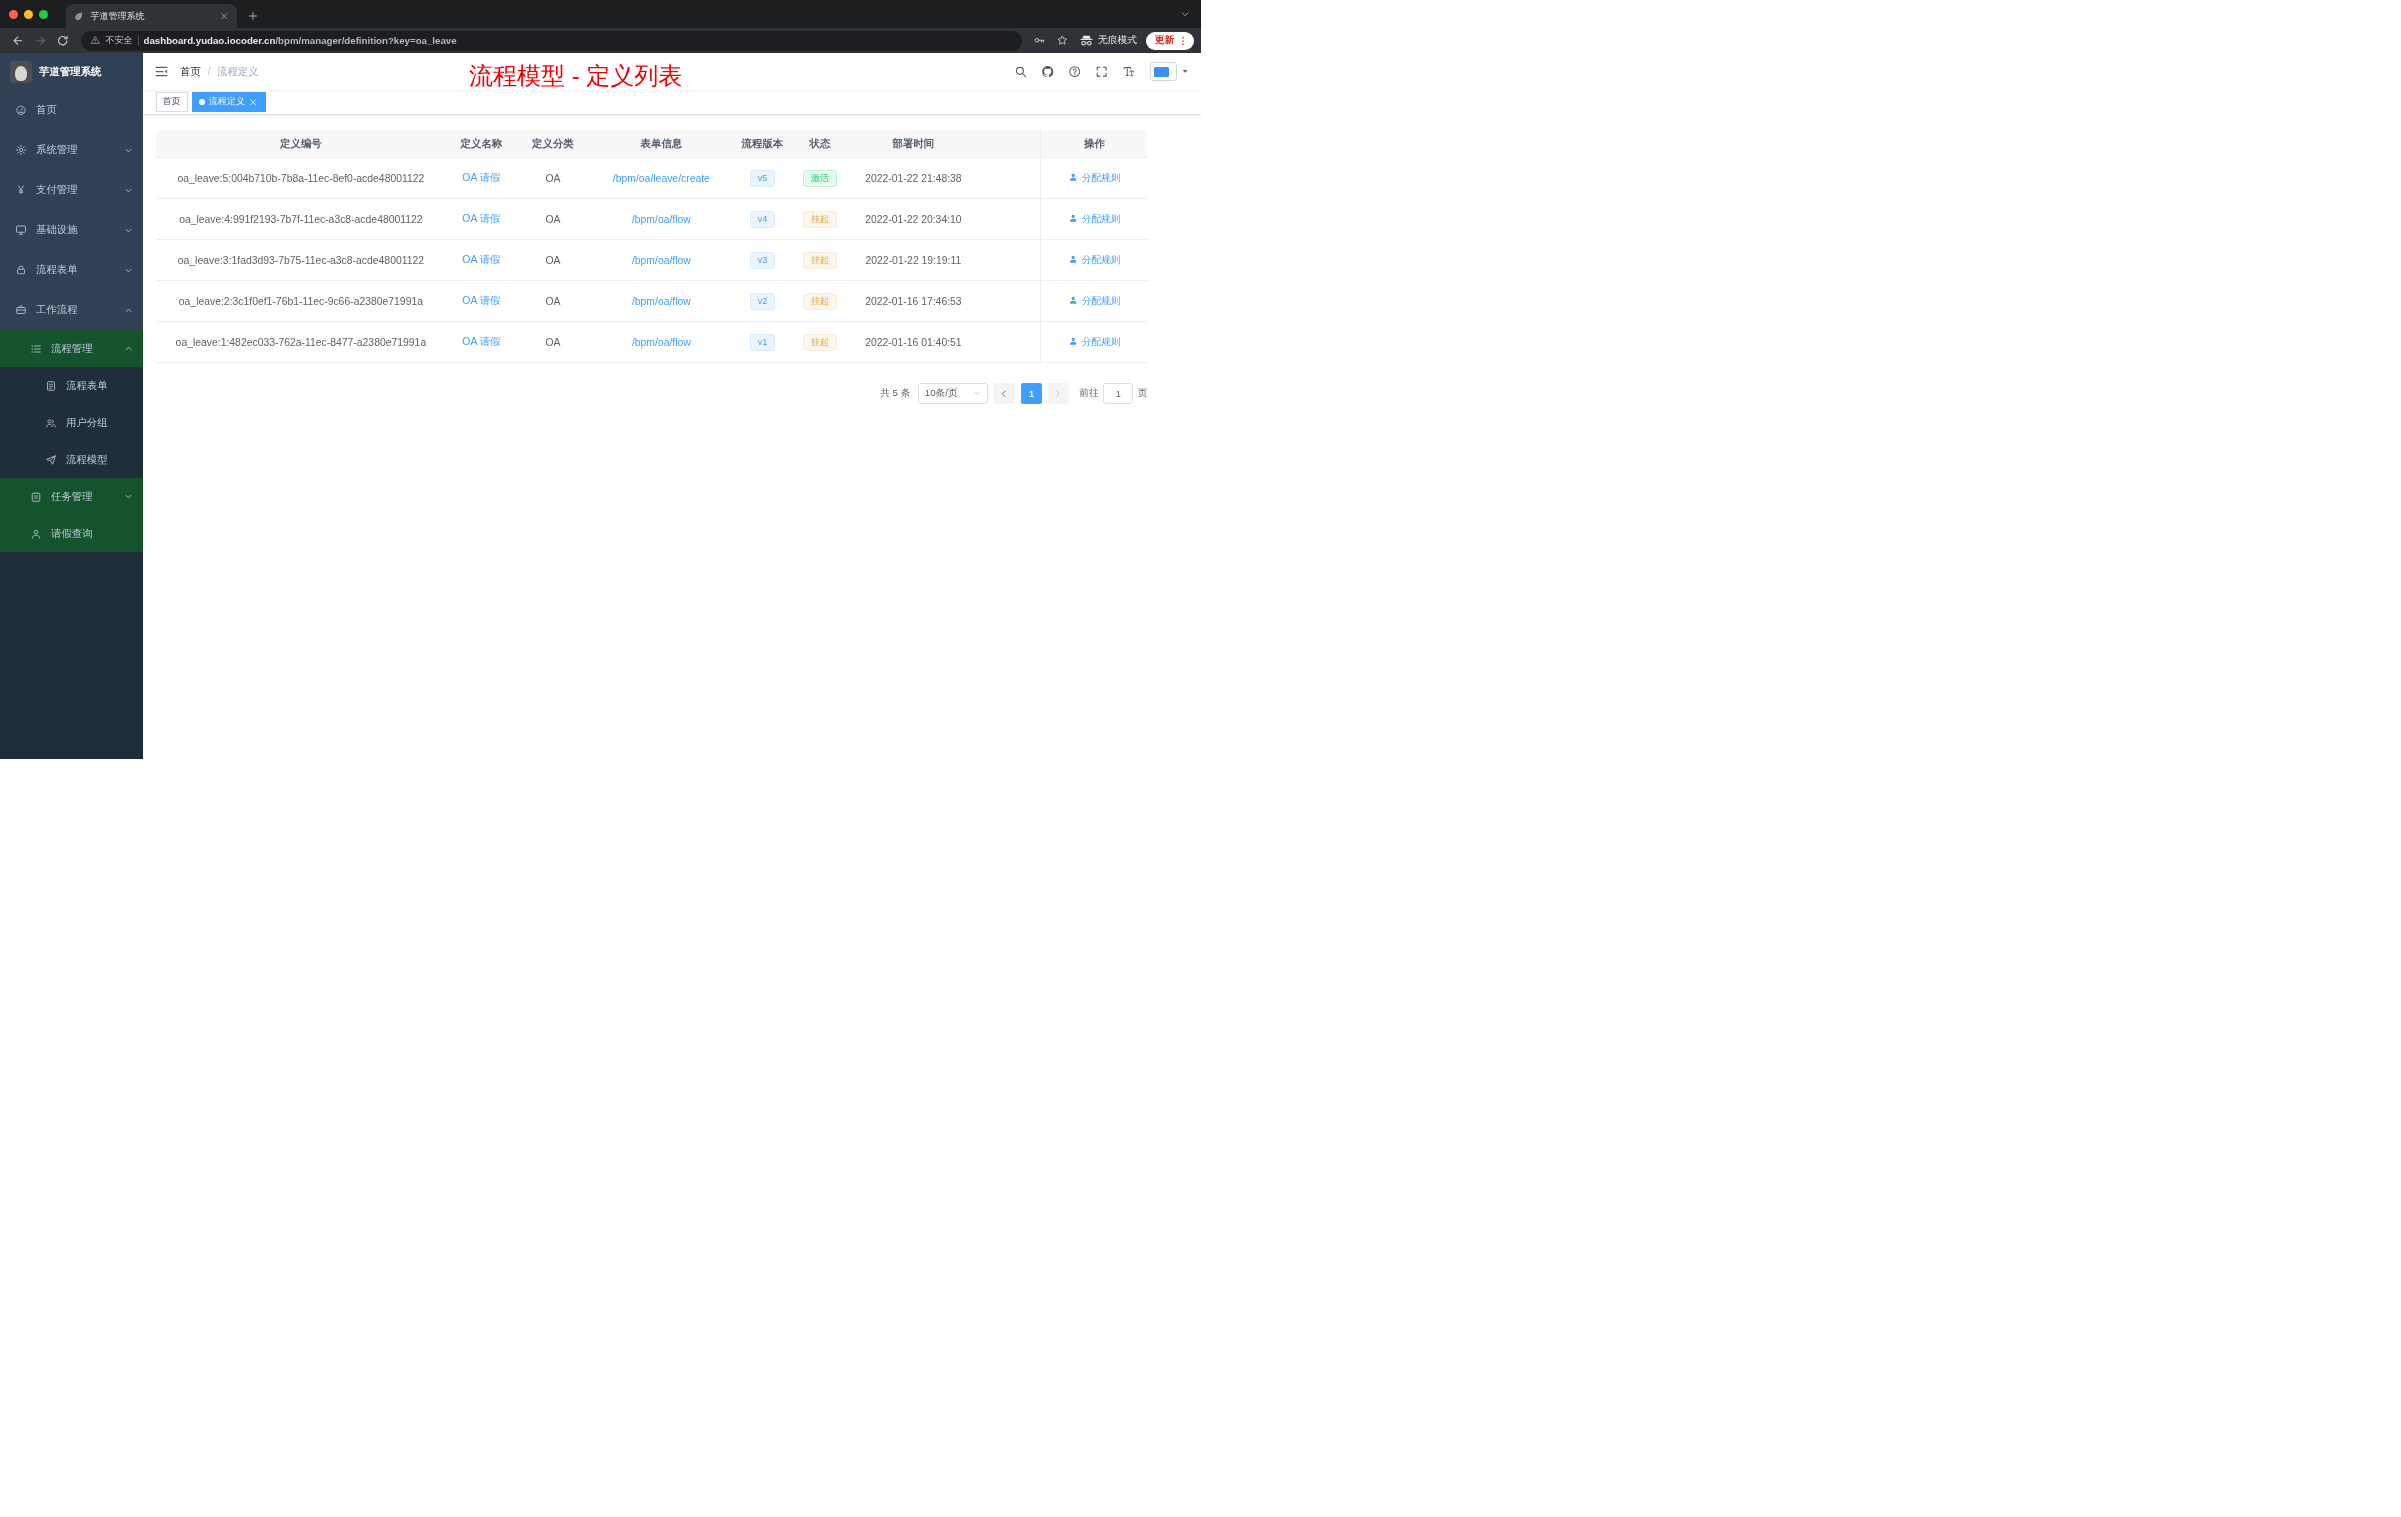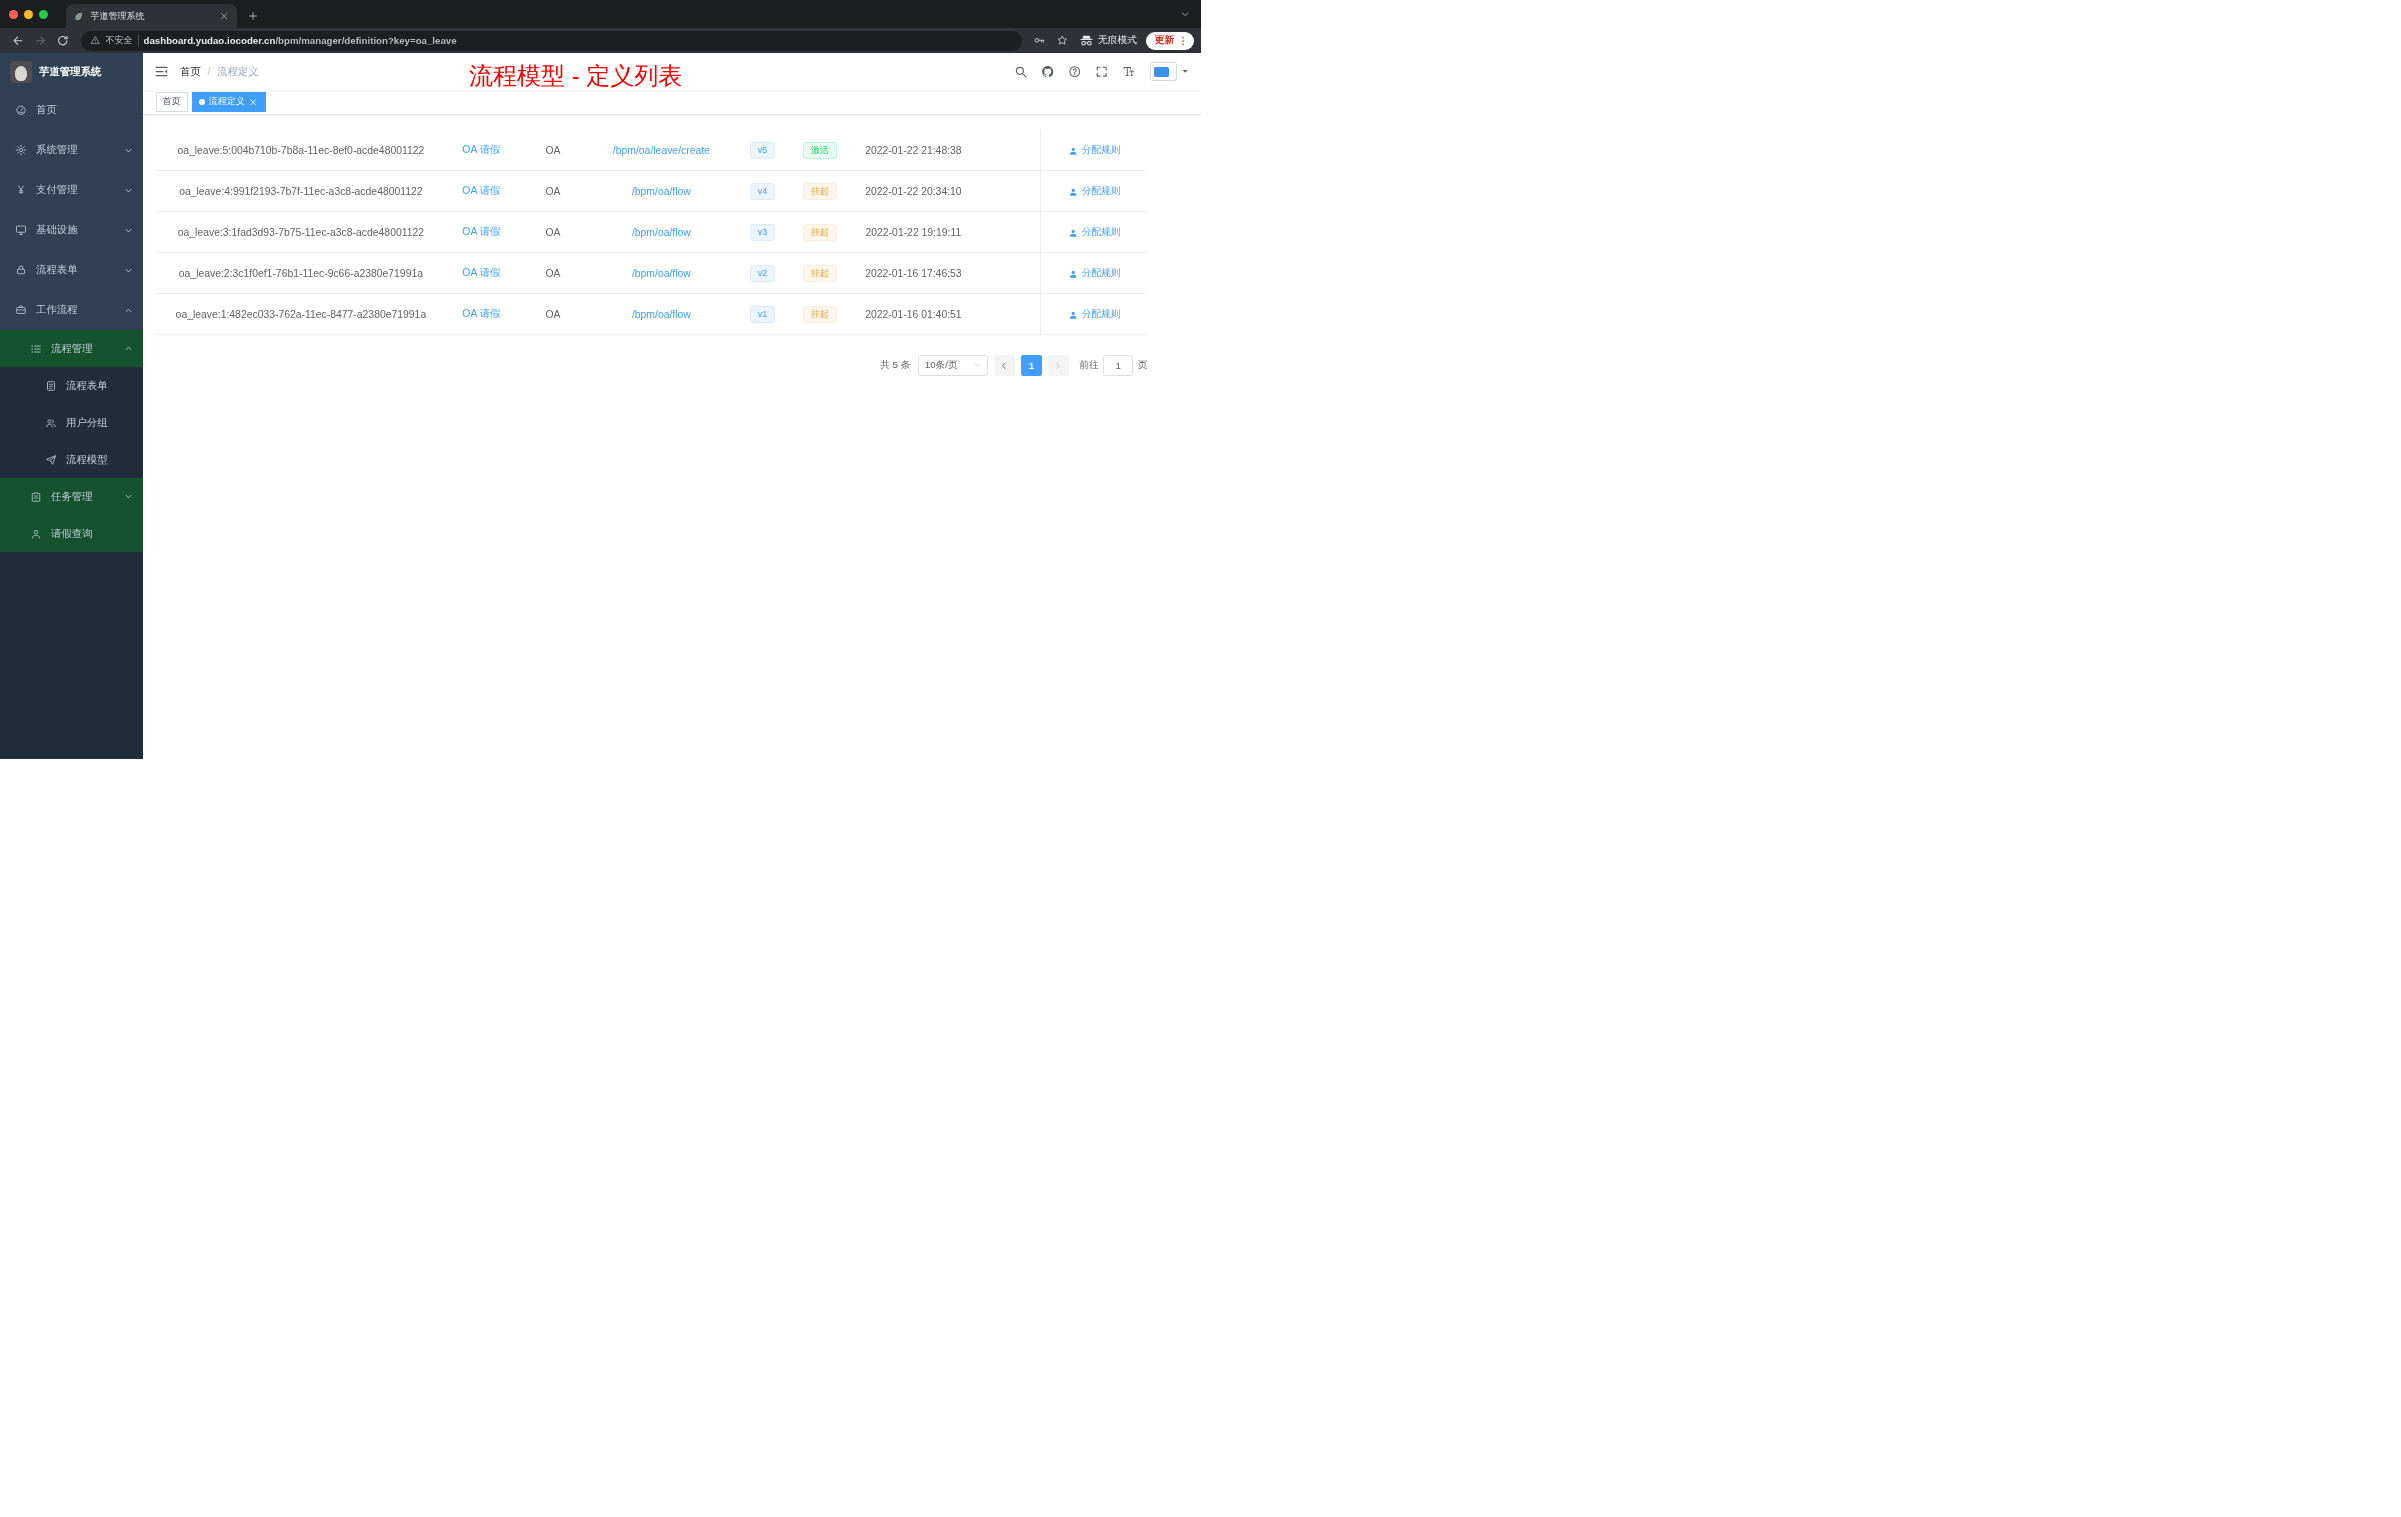--- a/index.html
+++ b/index.html
@@ -92,21 +92,21 @@
   .tr { display:flex; height:41px; border-bottom:0.7px solid #ebeef5; background:#fff; }
   .cell { display:flex; align-items:center; justify-content:center; height:100%; text-align:center; overflow:hidden; white-space:nowrap; }
   .col-id { width:289px; } .col-name { width:72px; } .col-cat { width:71px; }
   .col-form { width:146px; } .col-ver { width:56px; } .col-status { width:59px; }
   .col-time { width:128px; } .col-fill { flex:1; } .col-action { width:107px; border-left:0.7px solid #ebeef5; }
   a.tbl-link { color:#409eff; text-decoration:none; cursor:pointer; }
   .badge { display:inline-block; height:17px; line-height:15px; padding:0 6.7px; font-size:9px; border-radius:3px; border:0.7px solid transparent; }
   .badge-ver { background:#ecf5ff; border-color:#d9ecff; color:#409eff; }
   .badge-success { background:#e7faf0; border-color:#c1f1d8; color:#13ce66; }
   .badge-warning { background:#fdf6ec; border-color:#faecd8; color:#e6a23c; }
-  .action-link { display:inline-flex; align-items:flex-end; gap:3px; color:#409eff; font-size:9.7px; text-decoration:none; cursor:pointer; }
+  .action-link { display:inline-flex; align-items:flex-start; gap:3px; color:#409eff; font-size:9.7px; text-decoration:none; cursor:pointer; }
   .action-link .icon { width:10.4px; height:10.4px; }
 
   
   .pagination { width:991px; display:flex; align-items:center; justify-content:flex-end; margin-top:20px; font-size:9.7px; color:#606266; gap:6px; }
   .pg-total { margin-right:1.5px; white-space:nowrap; }
   .pg-select { width:70px; height:21px; border:0.7px solid #dcdfe6; border-radius:3px; background:#fff; display:flex; align-items:center; justify-content:space-between; padding:0 6px; cursor:pointer; }
   .pg-select .caret { width:8.2px; height:8.2px; color:#c0c4cc; }
   .pg-btn { width:21px; height:21px; background:#f4f4f5; border-radius:2.2px; display:flex; align-items:center; justify-content:center; cursor:pointer; color:#606266; }
   .pg-btn .icon { width:9.7px; height:9.7px; }
   .pg-btn.disabled { color:#c0c4cc; cursor:default; }
@@ -467,20 +467,31 @@
     <span class="icon tag-close">
               <svg viewBox="0 0 24 24" xmlns="http://www.w3.org/2000/svg">
                 <path d="M6 6l12 12M18 6 6 18" stroke="currentColor" stroke-width="2" stroke-linecap="round"></path>
               </svg>
             </span>
   </span>
         </div>
 
       <div class="content">
         <div class="def-table">
+          <div class="thead">
+            <div class="cell col-id">定义编号</div>
+            <div class="cell col-name">定义名称</div>
+            <div class="cell col-cat">定义分类</div>
+            <div class="cell col-form">表单信息</div>
+            <div class="cell col-ver">流程版本</div>
+            <div class="cell col-status">状态</div>
+            <div class="cell col-time">部署时间</div>
+            <div class="cell col-fill"></div>
+            <div class="cell col-action">操作</div>
+          </div>
           <div>
               <div class="tr">
     <div class="cell col-id">
                   <span>oa_leave:5:004b710b-7b8a-11ec-8ef0-acde48001122</span>
                 </div>
     <div class="cell col-name">
                   <a class="tbl-link">OA 请假</a>
                 </div>
     <div class="cell col-cat">
                   <span>OA</span>

